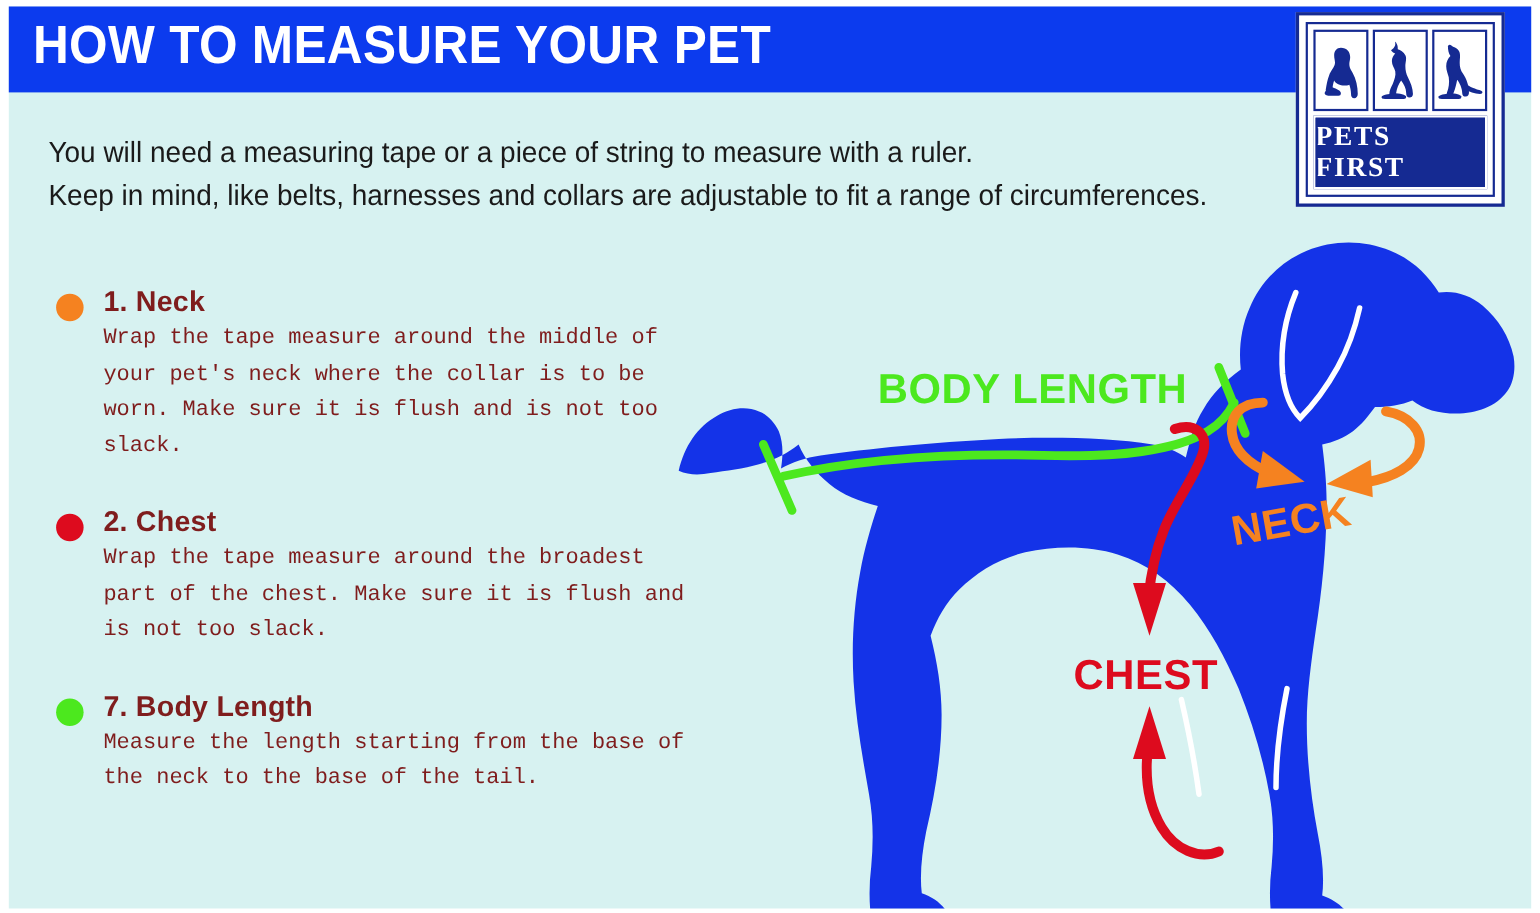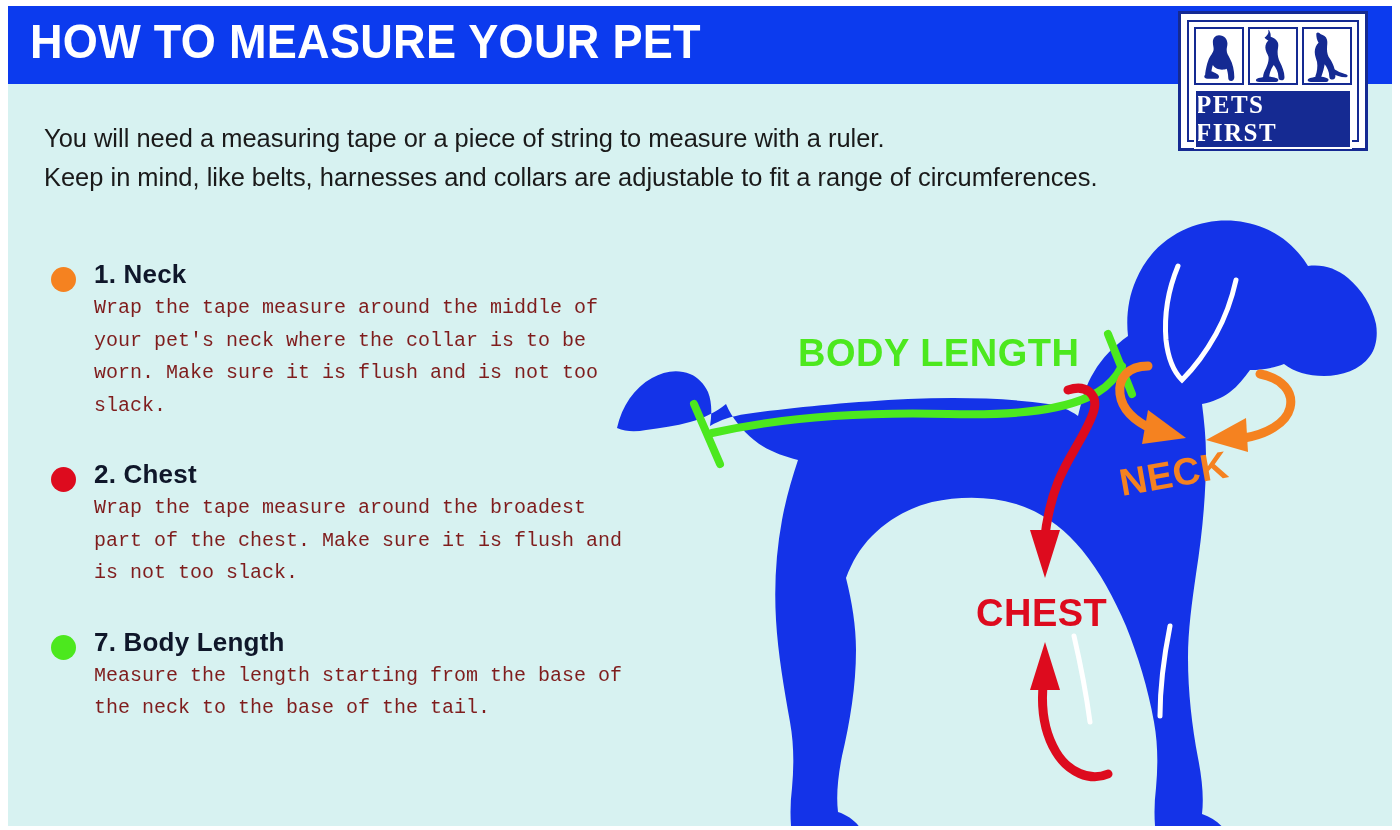--- a/index.html
+++ b/index.html
@@ -48,21 +48,21 @@
     transform: scaleX(0.92);
     transform-origin: left center;
   }
 
   
   #logo {
     position: absolute;
     right: 24px;
     top: 5px;
     width: 190px;
-    height: 140px;
+    height: 177px;
     background: #ffffff;
     border: 3px solid #152a92;
     box-sizing: border-box;
     padding: 6px;
   }
   #logo-inner {
     width: 100%;
     height: 100%;
     border: 2px solid #152a92;
     box-sizing: border-box;
@@ -133,21 +133,21 @@
     left: 7px;
     top: 9px;
     width: 25px;
     height: 25px;
     border-radius: 50%;
   }
   .step-title {
     font-family: "Liberation Sans Narrow", "Liberation Sans", sans-serif;
     font-size: 26px;
     font-weight: bold;
-    color: #0f172a;
+    color: #7f1d1d;
     line-height: 32px;
     letter-spacing: 0.2px;
   }
   .step-body {
     font-family: Liberation Mono, monospace;
     font-size: 20px;
     line-height: 32.5px;
     color: #7f1d1d;
     width: 545px;
     margin-top: 2px;

